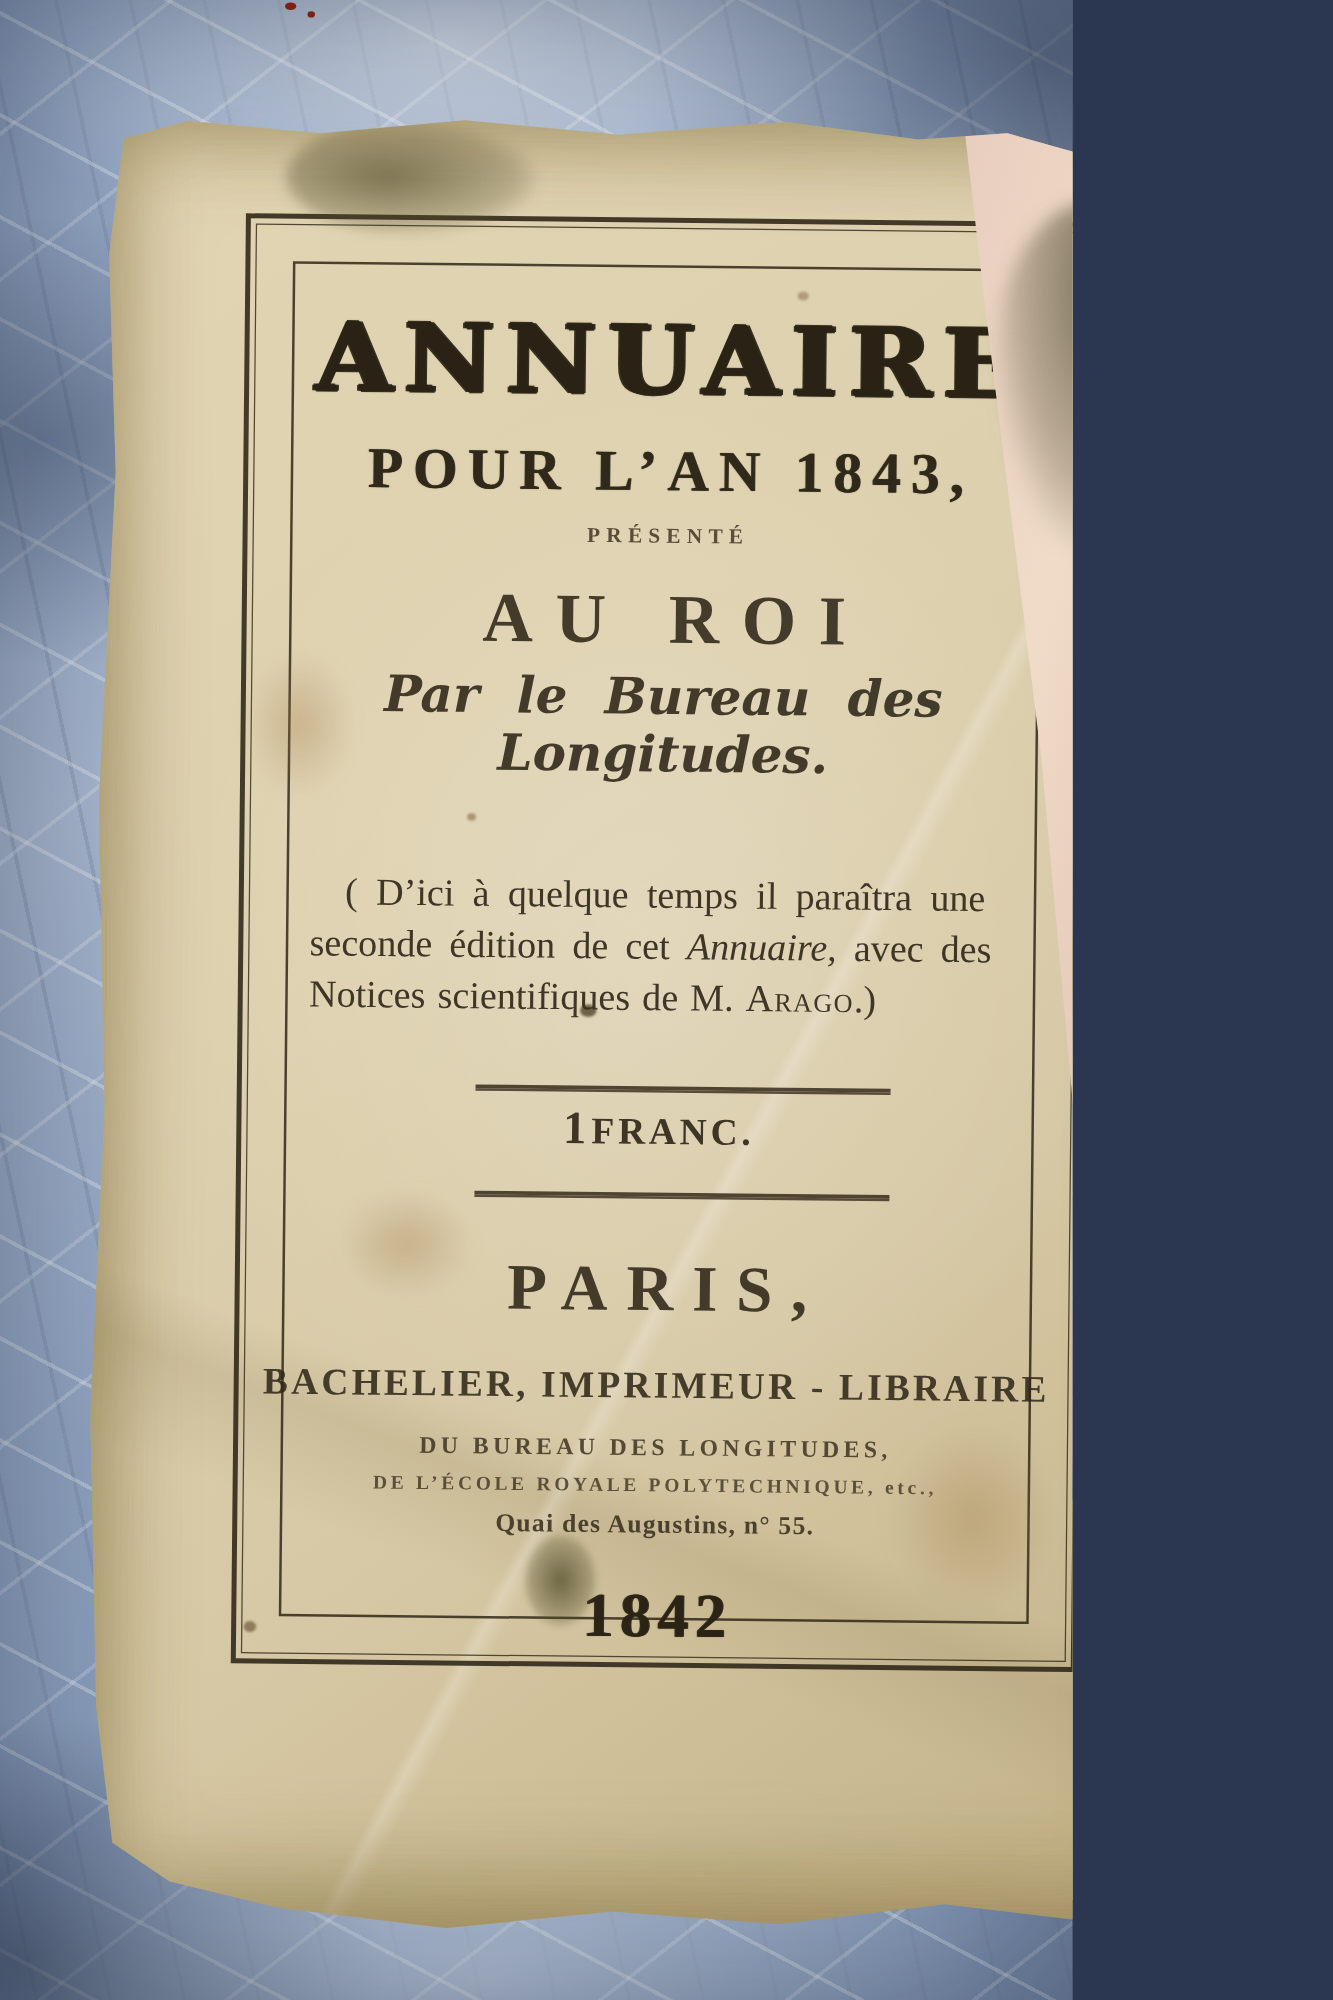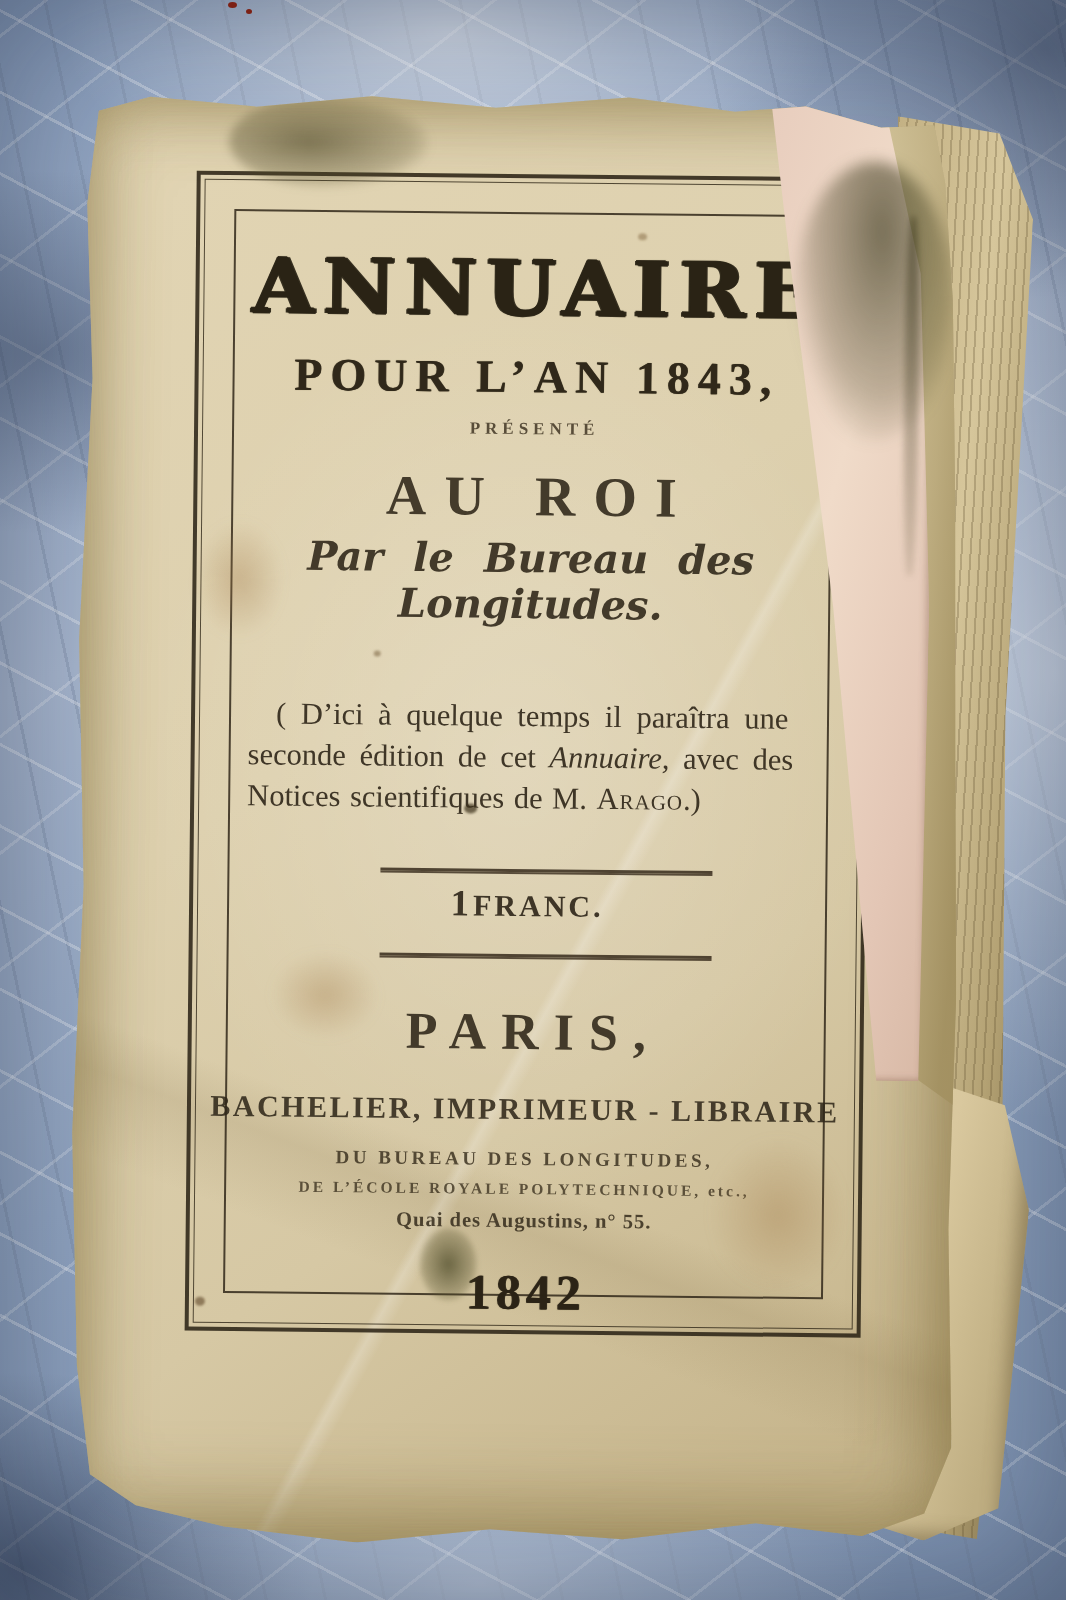--- a/index.html
+++ b/index.html
@@ -1,16 +1,16 @@
 <!DOCTYPE html>
 <html><head>
 <meta charset="utf-8">
 <style>
   html,body{margin:0;padding:0;background:#2b3750;}
-  .scene{position:relative;width:1066px;height:1600px;overflow:hidden;
+  .scene{position:relative;width:858px;height:1600px;overflow:hidden;
     font-family:"Liberation Serif","DejaVu Serif",serif;}
 
   
   .tissue{position:absolute;inset:0;
     background-color:#93a6c2;
     background-image:
       radial-gradient(ellipse 620px 300px at 42% 2%, rgba(255,255,255,.55), transparent 62%),
       radial-gradient(ellipse 500px 700px at 99% 42%, rgba(235,240,248,.6), transparent 64%),
       radial-gradient(ellipse 700px 350px at 45% 99%, rgba(222,230,242,.55), transparent 60%),
       radial-gradient(ellipse 420px 280px at 2% 98%, rgba(38,50,74,.55), transparent 70%),

